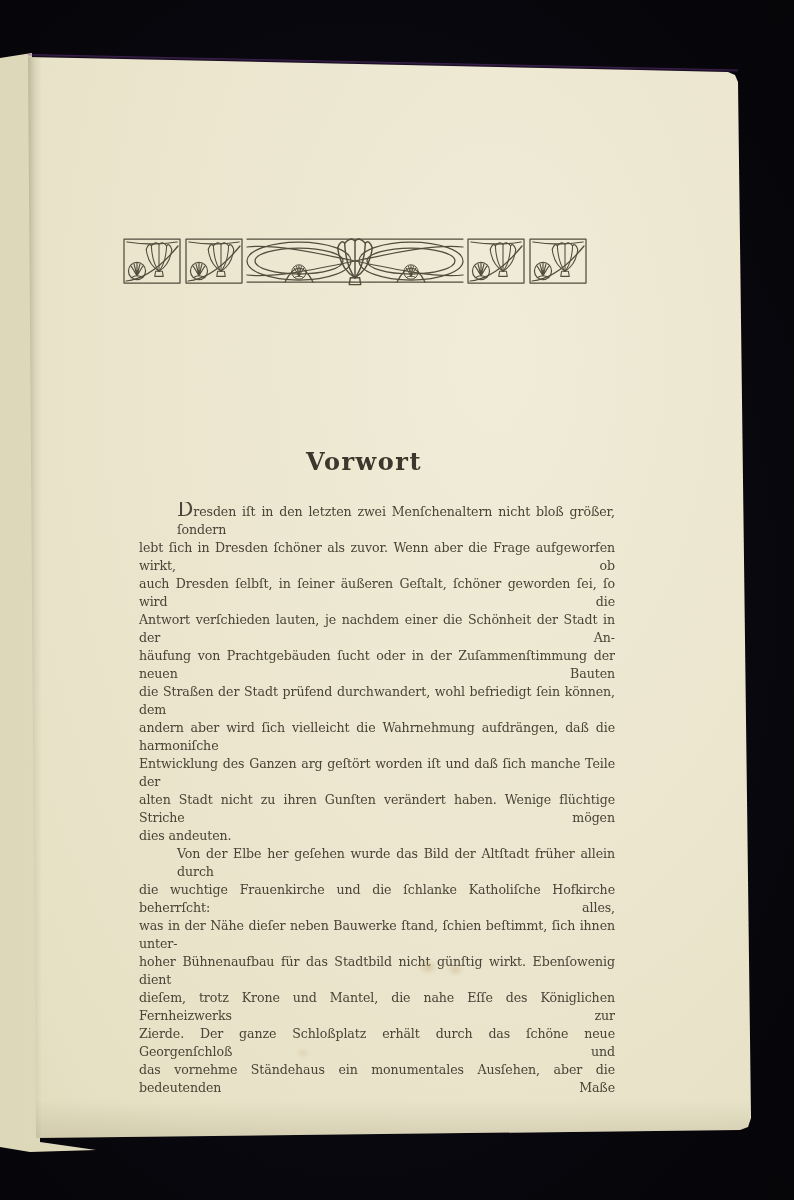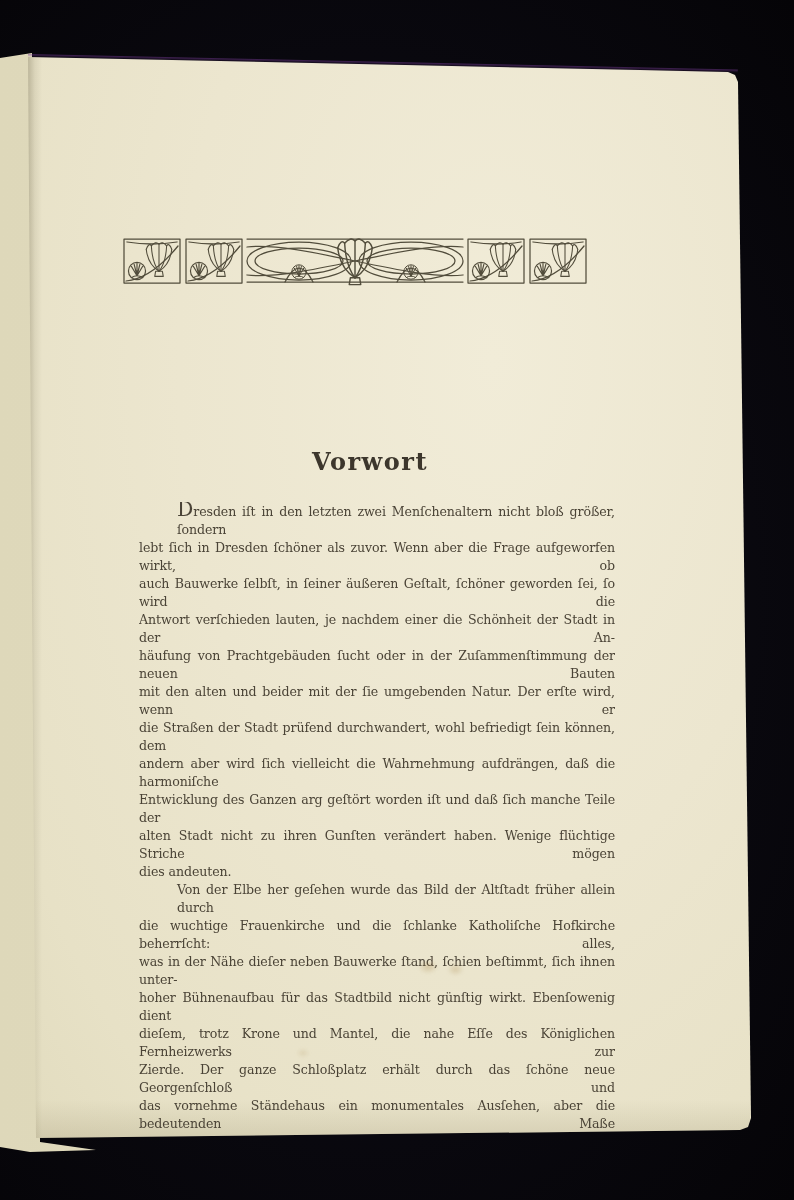--- a/index.html
+++ b/index.html
@@ -41,21 +41,21 @@
   .fox1 { left:418px; top:960px; width:20px; height:14px;
           background: radial-gradient(ellipse, rgba(168,136,76,0.34), rgba(168,136,76,0) 70%); }
   .fox2 { left:447px; top:963px; width:17px; height:13px;
           background: radial-gradient(ellipse, rgba(168,136,76,0.30), rgba(168,136,76,0) 70%); }
   .fox3 { left:296px; top:1048px; width:14px; height:10px;
           background: radial-gradient(ellipse, rgba(168,136,76,0.18), rgba(168,136,76,0) 70%); }
 
   .content { position:absolute; left:118px; top:0; width:476px; }
   .ornament { position:absolute; left:3px; top:232px; }
   .title {
-    position:absolute; left:14px; top:447px; width:100%;
+    position:absolute; left:8px; top:447px; width:100%;
     margin:0; text-align:center;
     font-size:24px; font-weight:bold; letter-spacing:1.5px; color:#3c362c;
   }
   .paragraphs { position:absolute; left:0; top:502px; width:100%; }
   .text-line {
     width:100%; font-size:12.6px; line-height:18px; letter-spacing:-0.1px;
     color:#4a4336;
     text-align:justify; text-align-last:justify;
     white-space:normal; overflow:hidden;margin-left:21px;
   }
@@ -121,24 +121,23 @@
           <use href="#panel" transform="translate(408,5)"></use>
         </g>
       </svg>
 
       <h1 class="title">Vorwort</h1>
 
       <div class="paragraphs">
           <div>
             <div class="text-line indent lead-initial">Dresden iſt in den letzten zwei Menſchenaltern nicht bloß größer, ſondern</div>
             <div class="text-line">lebt ſich in Dresden ſchöner als zuvor. Wenn aber die Frage aufgeworfen wirkt, ob</div>
-            <div class="text-line">auch Bauwerke ſelbſt, in ſeiner äußeren Geſtalt, ſchöner geworden ſei, ſo wird die</div>
+            <div class="text-line">auch Dresden ſelbſt, in ſeiner äußeren Geſtalt, ſchöner geworden ſei, ſo wird die</div>
             <div class="text-line">Antwort verſchieden lauten, je nachdem einer die Schönheit der Stadt in der An-</div>
             <div class="text-line">häufung von Prachtgebäuden ſucht oder in der Zuſammenſtimmung der neuen Bauten</div>
-            <div class="text-line">mit den alten und beider mit der ſie umgebenden Natur. Der erſte wird, wenn er</div>
             <div class="text-line">die Straßen der Stadt prüfend durchwandert, wohl befriedigt ſein können, dem</div>
             <div class="text-line">andern aber wird ſich vielleicht die Wahrnehmung aufdrängen, daß die harmoniſche</div>
             <div class="text-line">Entwicklung des Ganzen arg geſtört worden iſt und daß ſich manche Teile der</div>
             <div class="text-line">alten Stadt nicht zu ihren Gunſten verändert haben. Wenige flüchtige Striche mögen</div>
             <div class="text-line noj">dies andeuten.</div>
           </div>
           <div>
             <div class="text-line indent">Von der Elbe her geſehen wurde das Bild der Altſtadt früher allein durch</div>
             <div class="text-line">die wuchtige Frauenkirche und die ſchlanke Katholiſche Hofkirche beherrſcht: alles,</div>
             <div class="text-line">was in der Nähe dieſer neben Bauwerke ſtand, ſchien beſtimmt, ſich ihnen unter-</div>

